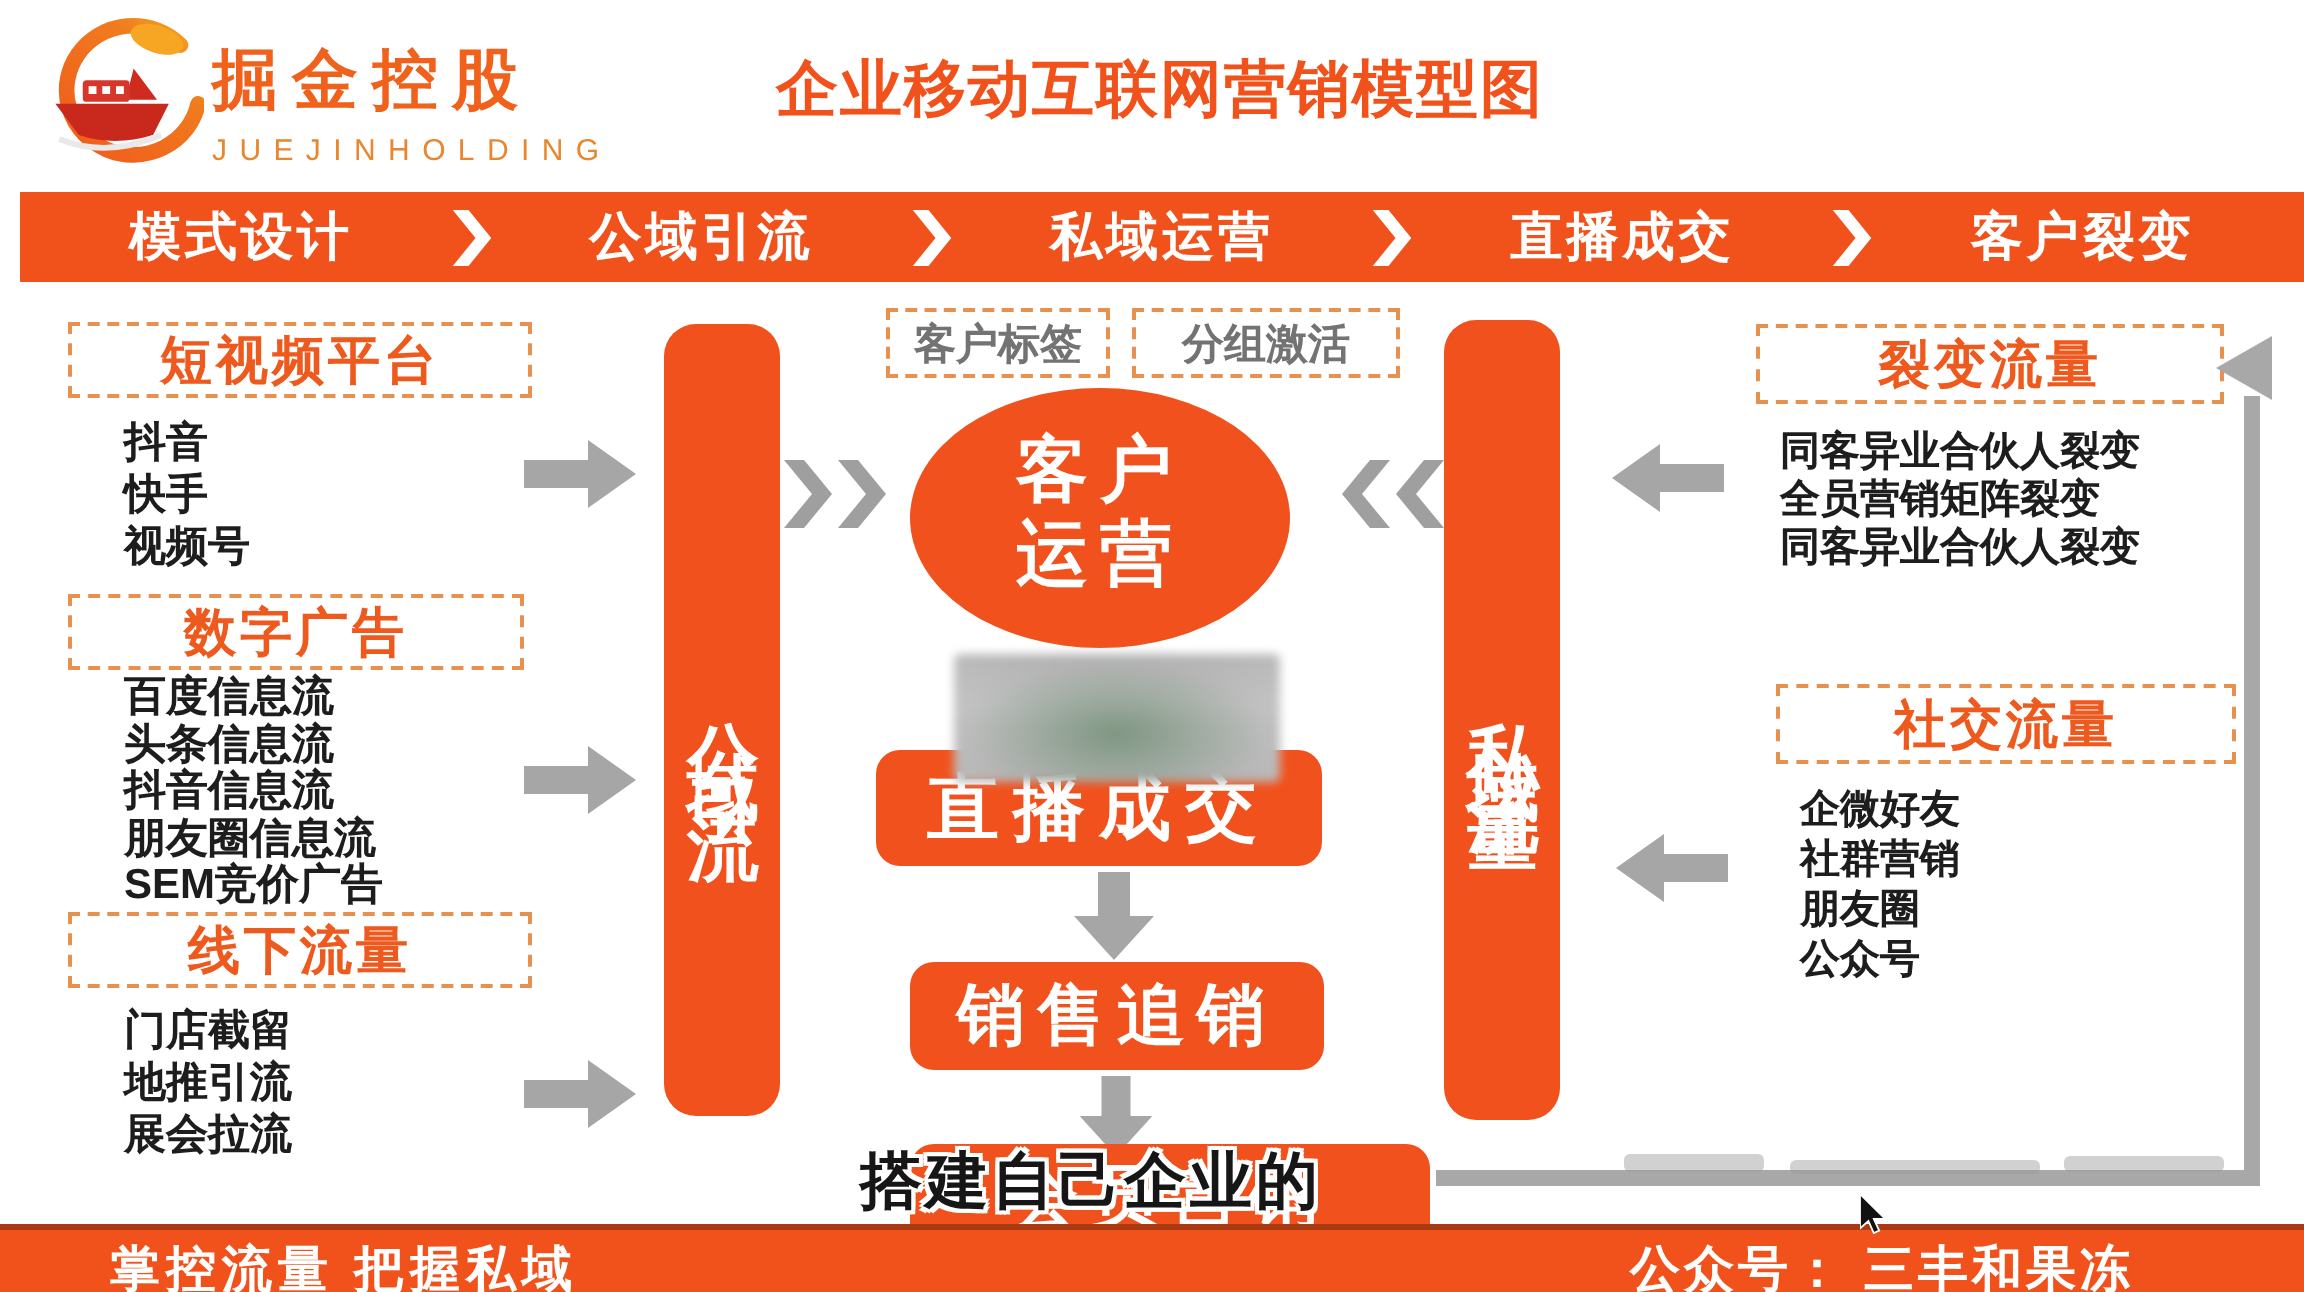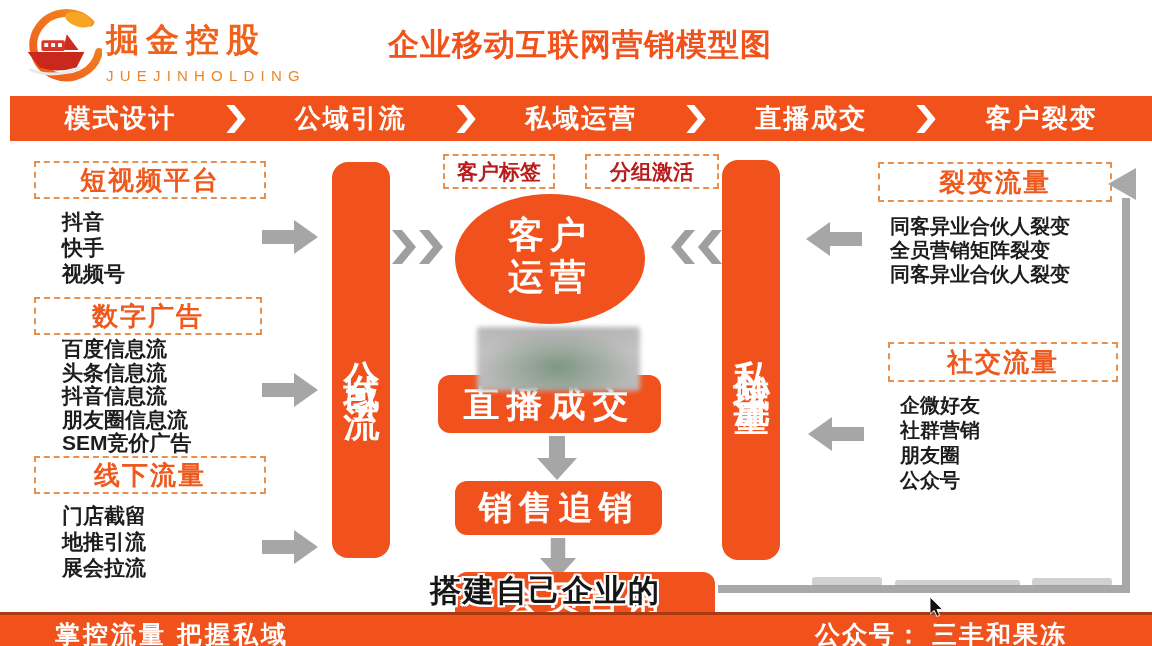--- a/index.html
+++ b/index.html
@@ -18,21 +18,21 @@
   
   .banner { position:absolute; left:10px; top:96px; width:1142px; height:45px; background:#f1521b;
             display:flex; align-items:center; justify-content:space-around; padding:0 30px; }
   .banner .step { color:#fff; font-size:26px; font-weight:bold; letter-spacing:2px; white-space:nowrap; }
   .banner svg { display:block; }
 
   
   .hbox { position:absolute; border:2px dashed #e8914f; background:#fff; display:flex;
           align-items:center; justify-content:center; }
   .hbox .ht { color:#ee591d; font-weight:bold; font-size:26px; letter-spacing:2px; white-space:nowrap; }
-  .hbox .ht-sm { color:#b91c1c; font-weight:600; font-size:21px; white-space:nowrap; }
+  .hbox .ht-sm { color:#737373; font-weight:600; font-size:21px; white-space:nowrap; }
 
   .items { position:absolute; color:#1d1d1d; font-size:21px; font-weight:600; line-height:26px; white-space:nowrap; }
   .items.tight { line-height:24px; font-size:20px; }
 
   
   .vbar { position:absolute; width:58px; background:#f1511c; border-radius:16px;
           display:flex; align-items:center; justify-content:center; }
   .vbar span { writing-mode:vertical-rl; text-orientation:upright; color:#fff; font-size:36px;
                font-weight:bold; letter-spacing:14px; }
 
@@ -161,21 +161,21 @@
   </div>
 
   <svg class="arr" style="left:392px; top:230px;" width="52" height="34" viewBox="0 0 52 34">
     <polygon points="0,0 10,0 24,17 10,34 0,34 14,17" fill="#9f9f9f"></polygon>
     <polygon points="27,0 37,0 51,17 37,34 27,34 41,17" fill="#9f9f9f"></polygon>
   </svg>
 
   <div class="hbox" style="left:443px; top:154px; width:112px; height:35px;">
     <span class="ht-sm">客户标签</span>
   </div>
-  <div class="hbox" style="left:585px; top:154px; width:134px; height:35px;">
+  <div class="hbox" style="left:566px; top:154px; width:134px; height:35px;">
     <span class="ht-sm">分组激活</span>
   </div>
 
   <div class="ellipse">
     <div>客户</div>
     <div>运营</div>
   </div>
 
   <div class="blur-patch"></div>
 

